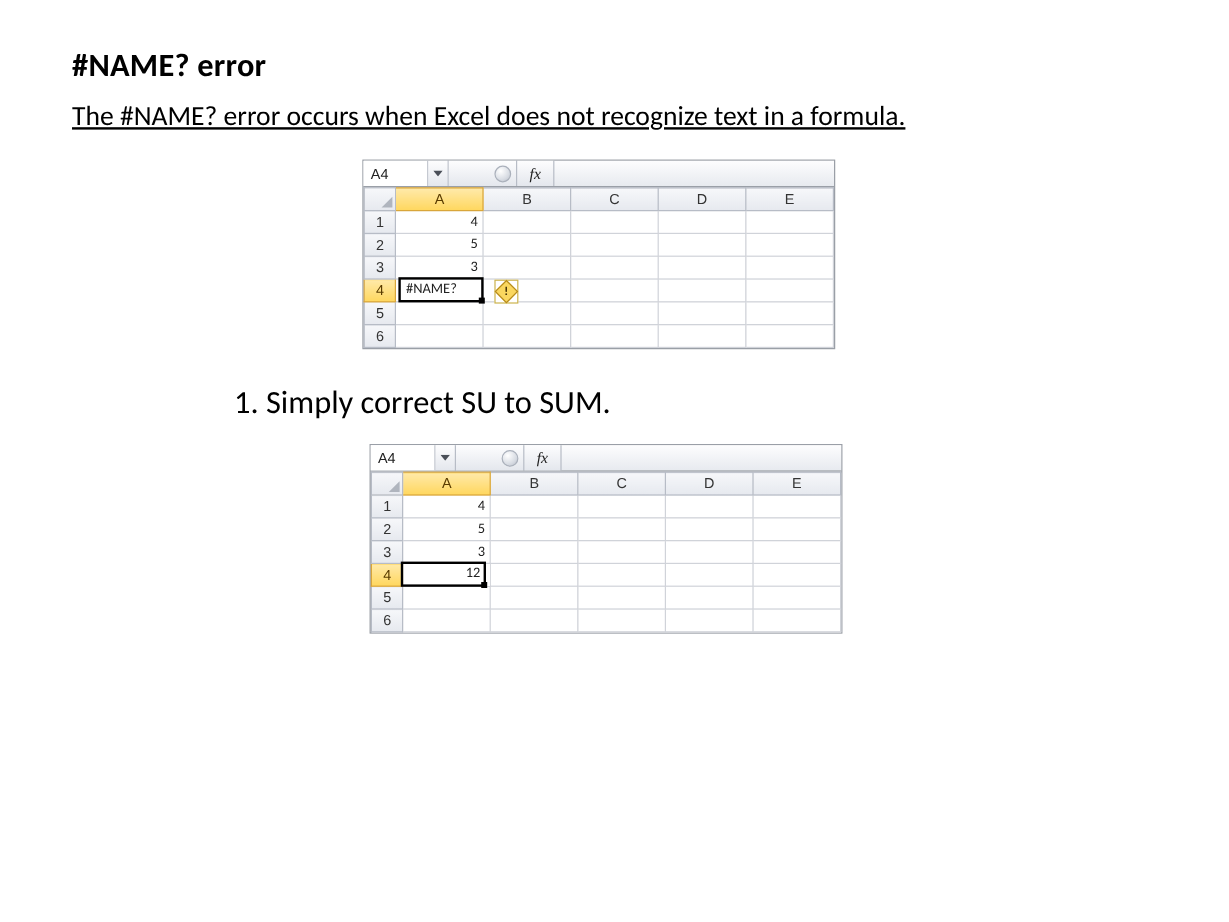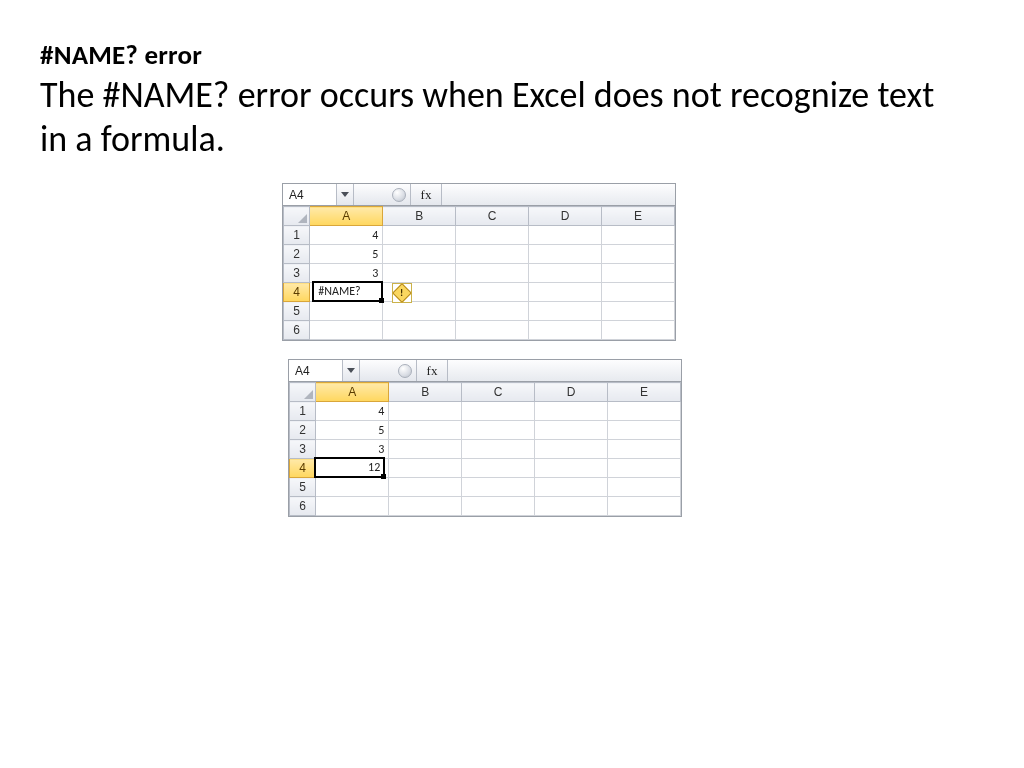--- a/index.html
+++ b/index.html
@@ -5,31 +5,32 @@
   html, body {
     margin: 0;
     padding: 0;
     width: 1024px;
     height: 768px;
     background: #fff;
     font-family: Calibri, Arial, sans-serif;
     color: #000;
   }
   .page {
-    padding: 38px 60px 0 40px;
+    padding: 38px 60px 0 60px;
   }
   .heading {
     font-size: 27px;
     font-weight: 700;
     letter-spacing: 0.2px;
   }
   .intro {
-    font-size: 36px;
+    font-size: 23px;
     font-weight: 400;
-    margin-top: 2px;
+    margin-top: 12px;
+    text-decoration: underline;
   }
   .step {
     font-size: 27px;
     font-weight: 400;
     margin: 28px 0 0 135px;
   }
 
   
   .excel {
     font-family: "Segoe UI", Tahoma, Arial, sans-serif;
@@ -83,20 +84,21 @@
     width:12px; height:12px;
     border-radius:50%;
     background: radial-gradient(circle at 35% 30%, #fff, #d9dde4 60%, #b9bec8);
     border:1px solid #aab0bb;
   }
   .fxlabel {
     width: 30px;
     display: flex;
     align-items: center;
     justify-content: center;
+    font-style: italic;
     font-family: "Times New Roman", Georgia, serif;
     font-size: 13px;
     border-right: 1px solid #b7bcc6;
     background: linear-gradient(#fdfdfe, #e4e7ed);
   }
   .formula {
     flex: 1;
     padding: 0 6px;
     display: flex;
     align-items: center;
@@ -310,20 +312,21 @@
         <td></td>
             <td></td>
             <td></td>
             <td></td>
             <td></td>
       </tr>
     </tbody>
       </table>
   </div>
 
+  <div class="step">1. Simply correct SU to SUM.</div>
 
   <div class="excel shot2">
     <div class="fbar">
       <div class="namebox">A4</div>
       <div class="name-dd">
         <svg width="8" height="5" viewBox="0 0 8 5">
             <polygon points="0,0 8,0 4,5" fill="#4a4f58"></polygon>
           </svg>
       </div>
       <div class="fxblank">

